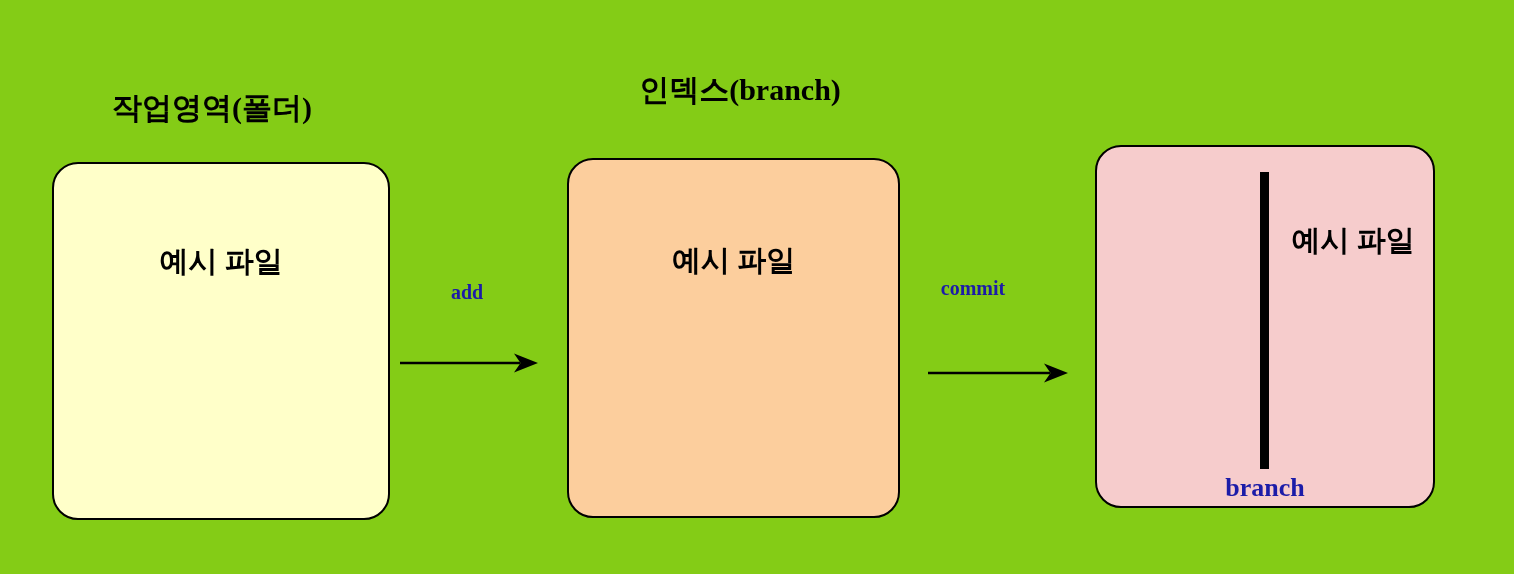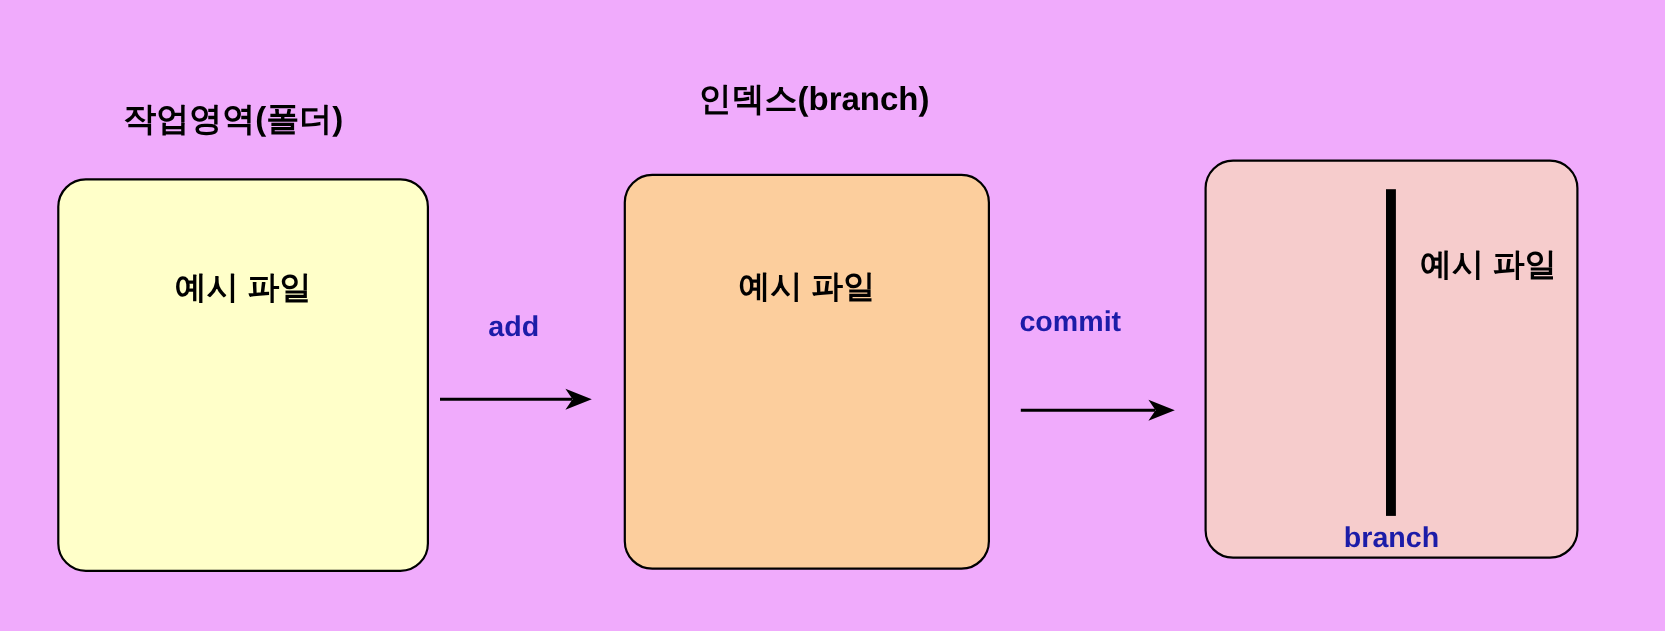--- a/index.html
+++ b/index.html
@@ -4,22 +4,22 @@
 <style>
   html, body {
     margin: 0;
     padding: 0;
     background: #ffffff;
   }
   .canvas {
     position: relative;
     width: 1514px;
     height: 574px;
-    background: #f0abfc;
-    font-family: Liberation Sans, sans-serif;
+    background: #84cc16;
+    font-family: Liberation Serif, serif;
     overflow: hidden;
   }
   .stage-title {
     position: absolute;
     width: 340px;
     text-align: center;
     font-size: 30px;
     font-weight: bold;
     color: #000000;
     white-space: nowrap;
@@ -71,21 +71,21 @@
     width: 100%;
     top: 326px;
     text-align: center;
     font-size: 26px;
     font-weight: bold;
   }
 
   .arrow-label {
     position: absolute;
     text-align: center;
-    font-size: 26px;
+    font-size: 20px;
     font-weight: bold;
     white-space: nowrap;
   }
   .arrow-label-1 { left: 417px; top: 281px; width: 100px; }
   .arrow-label-2 { left: 898px; top: 277px; width: 150px; }
 
   .arrows-layer {
     position: absolute;
     left: 0;
     top: 0;

